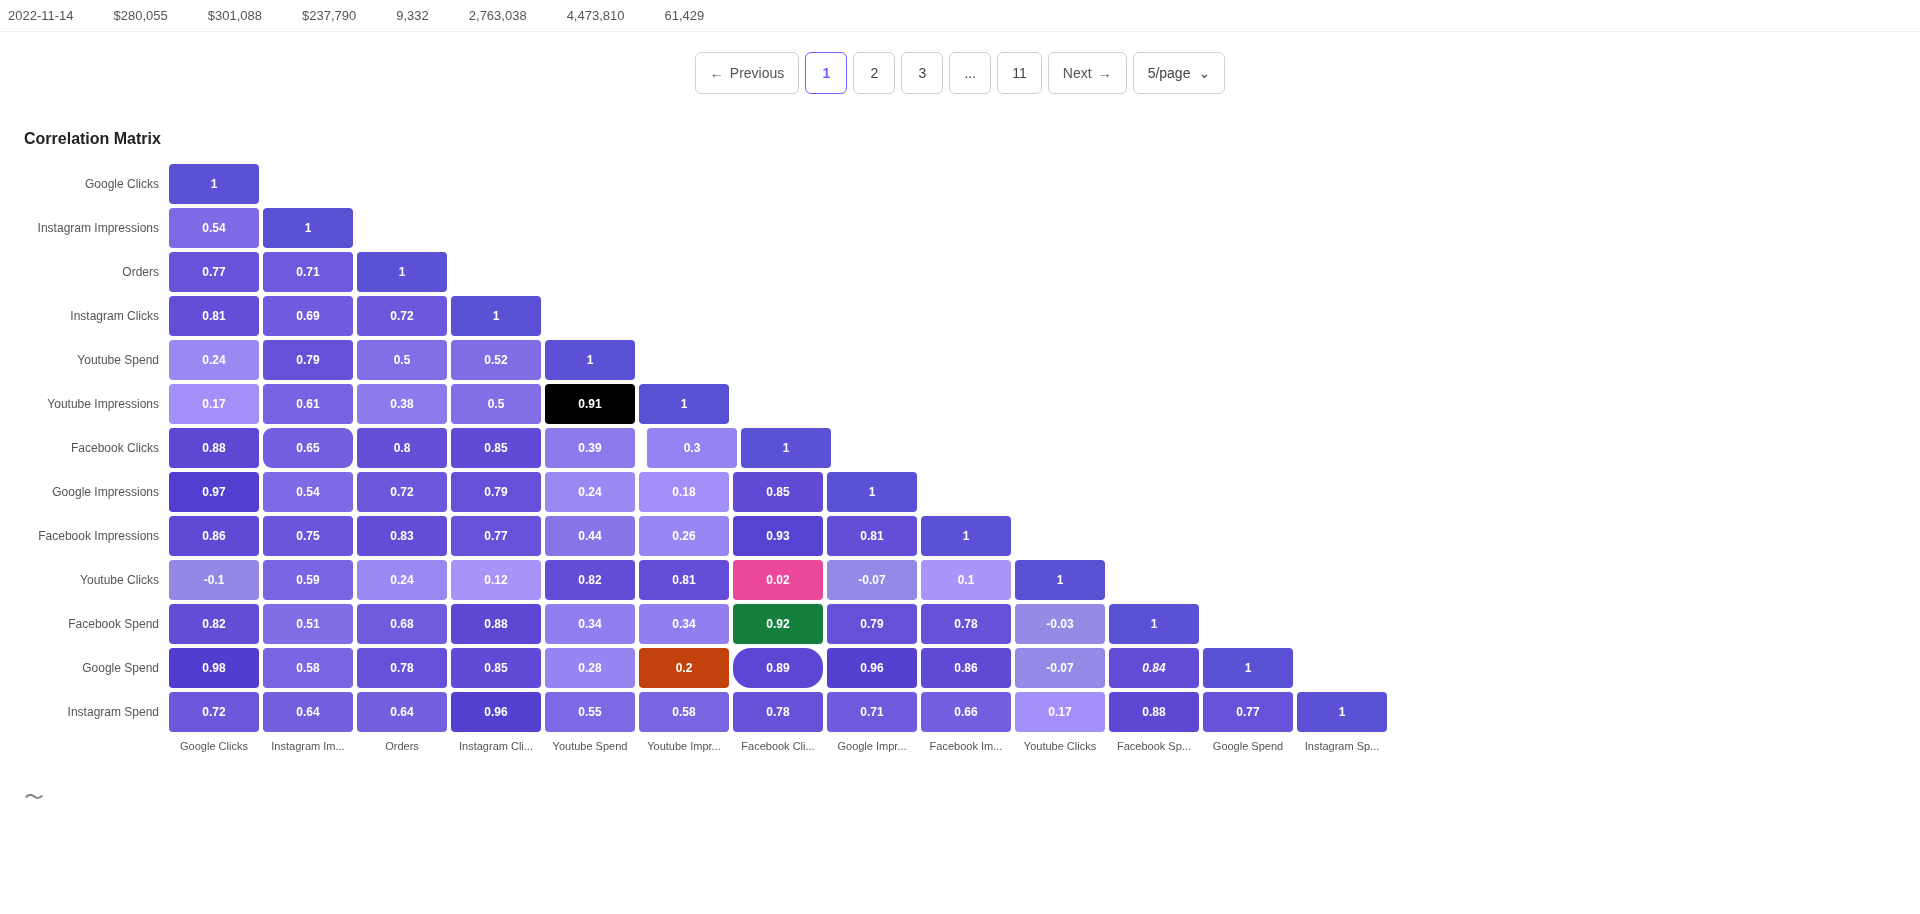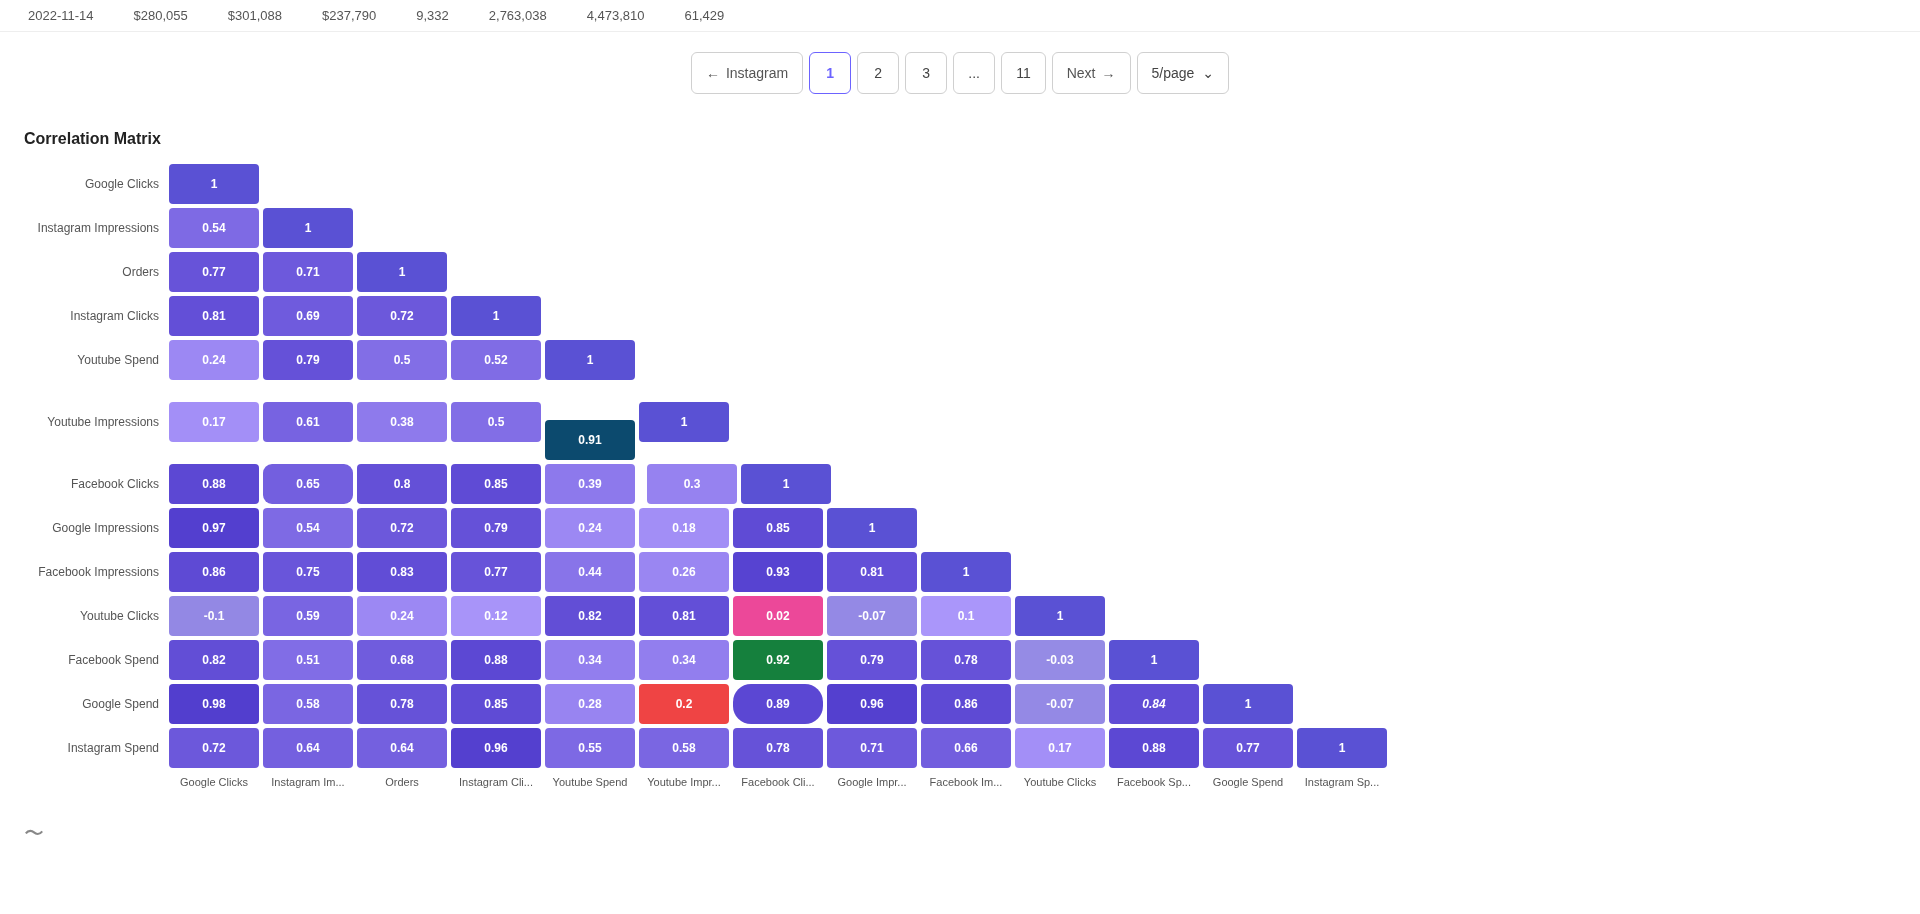--- a/index.html
+++ b/index.html
@@ -6,21 +6,21 @@
     body {
       font-family: -apple-system, BlinkMacSystemFont, 'Segoe UI', sans-serif;
       background: #fff;
       color: #333;
       font-size: 13px;
     }
 
     .top-row {
       display: flex;
       align-items: center;
-      padding: 8px 28px;
+      padding: 8px 8px;
       border-bottom: 1px solid #eee;
       background: #fff;
     }
     .top-row-data {
       display: flex;
       gap: 40px;
       font-size: 13px;
       color: #555;
     }
 
@@ -167,21 +167,21 @@
     <span>9,332</span>
     <span>2,763,038</span>
     <span>4,473,810</span>
     <span>61,429</span>
   </div>
 </div>
 
 <div class="pagination-container">
   <button class="page-btn prev-next">
     <span>←</span>
-    <span>Instagram</span>
+    <span>Previous</span>
   </button>
   <button class="page-btn active">1</button>
   <button class="page-btn">2</button>
   <button class="page-btn">3</button>
   <button class="page-btn">...</button>
   <button class="page-btn">11</button>
   <button class="page-btn prev-next">
     <span>Next</span>
     <span>→</span>
   </button>
@@ -225,21 +225,21 @@
           <div class="cell" style="background-color: rgb(130, 110, 230);">0.5</div>
           <div class="cell" style="background-color: rgb(128, 108, 229);">0.52</div>
           <div class="cell" style="background-color: rgb(90, 81, 212);">1</div>
         </div>
         <div class="matrix-row">
           <div class="row-label">Youtube Impressions</div>
           <div class="cell" style="background-color: rgb(163, 143, 247);">0.17</div>
           <div class="cell" style="background-color: rgb(119, 99, 225);">0.61</div>
           <div class="cell" style="background-color: rgb(142, 122, 236);">0.38</div>
           <div class="cell" style="background-color: rgb(130, 110, 230);">0.5</div>
-          <div class="cell" style="background-color: #0c4a6e; margin-top: 36px;">0.91</div>
+          <div class="cell" style="background-color: #000000;">0.91</div>
           <div class="cell" style="background-color: rgb(90, 81, 212);">1</div>
         </div>
         <div class="matrix-row">
           <div class="row-label">Facebook Clicks</div>
           <div class="cell" style="background-color: rgb(92, 72, 211);">0.88</div>
           <div class="cell" style="background-color: rgb(115, 95, 223); border-radius: 9px;">0.65</div>
           <div class="cell" style="background-color: rgb(100, 80, 215);">0.8</div>
           <div class="cell" style="background-color: rgb(95, 75, 213);">0.85</div>
           <div class="cell" style="background-color: rgb(141, 121, 236);">0.39</div>
           <div class="cell" style="background-color: rgb(150, 130, 240); margin-left: 8px;">0.3</div>
@@ -295,21 +295,21 @@
           <div class="cell" style="background-color: rgb(149, 139, 229);">-0.03</div>
           <div class="cell" style="background-color: rgb(90, 81, 212);">1</div>
         </div>
         <div class="matrix-row">
           <div class="row-label">Google Spend</div>
           <div class="cell" style="background-color: rgb(82, 62, 206);">0.98</div>
           <div class="cell" style="background-color: rgb(122, 102, 226);">0.58</div>
           <div class="cell" style="background-color: rgb(102, 82, 216);">0.78</div>
           <div class="cell" style="background-color: rgb(95, 75, 213);">0.85</div>
           <div class="cell" style="background-color: rgb(152, 132, 241);">0.28</div>
-          <div class="cell" style="background-color: #ef4444;">0.2</div>
+          <div class="cell" style="background-color: #c2410c;">0.2</div>
           <div class="cell" style="background-color: rgb(91, 71, 211); border-radius: 18px;">0.89</div>
           <div class="cell" style="background-color: rgb(84, 64, 207);">0.96</div>
           <div class="cell" style="background-color: rgb(94, 74, 212);">0.86</div>
           <div class="cell" style="background-color: rgb(148, 137, 229);">-0.07</div>
           <div class="cell" style="background-color: rgb(96, 76, 213); font-style: italic;">0.84</div>
           <div class="cell" style="background-color: rgb(90, 81, 212);">1</div>
         </div>
         <div class="matrix-row">
           <div class="row-label">Instagram Spend</div>
           <div class="cell" style="background-color: rgb(108, 88, 219);">0.72</div>

